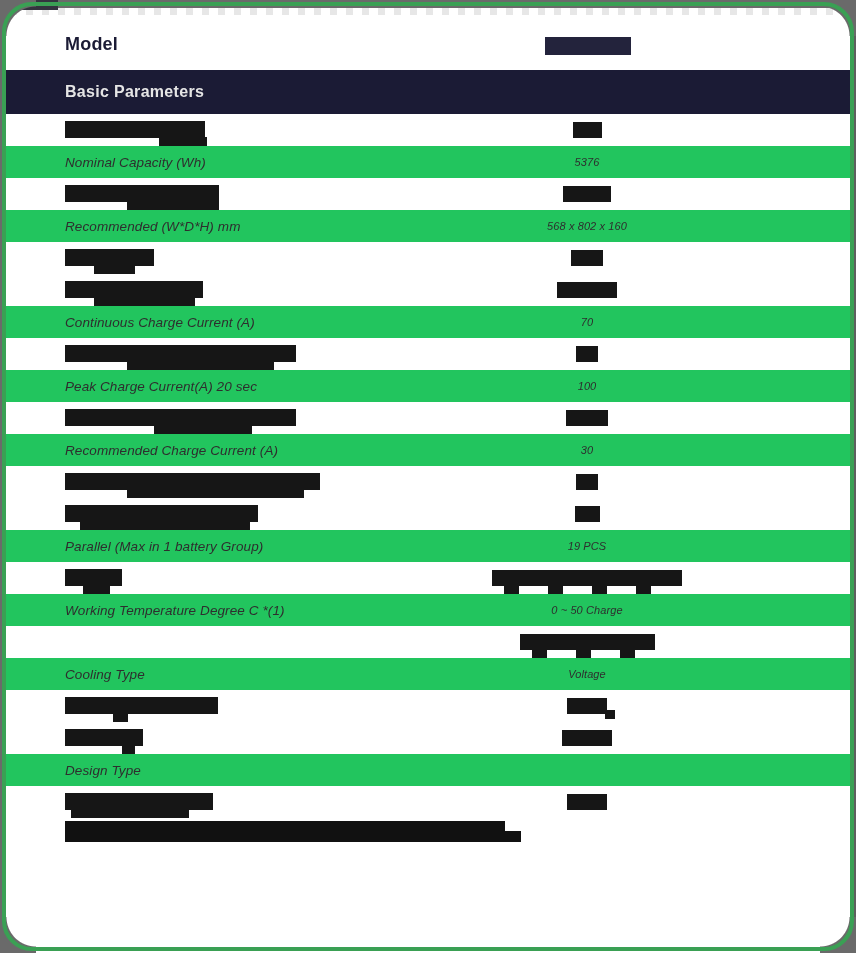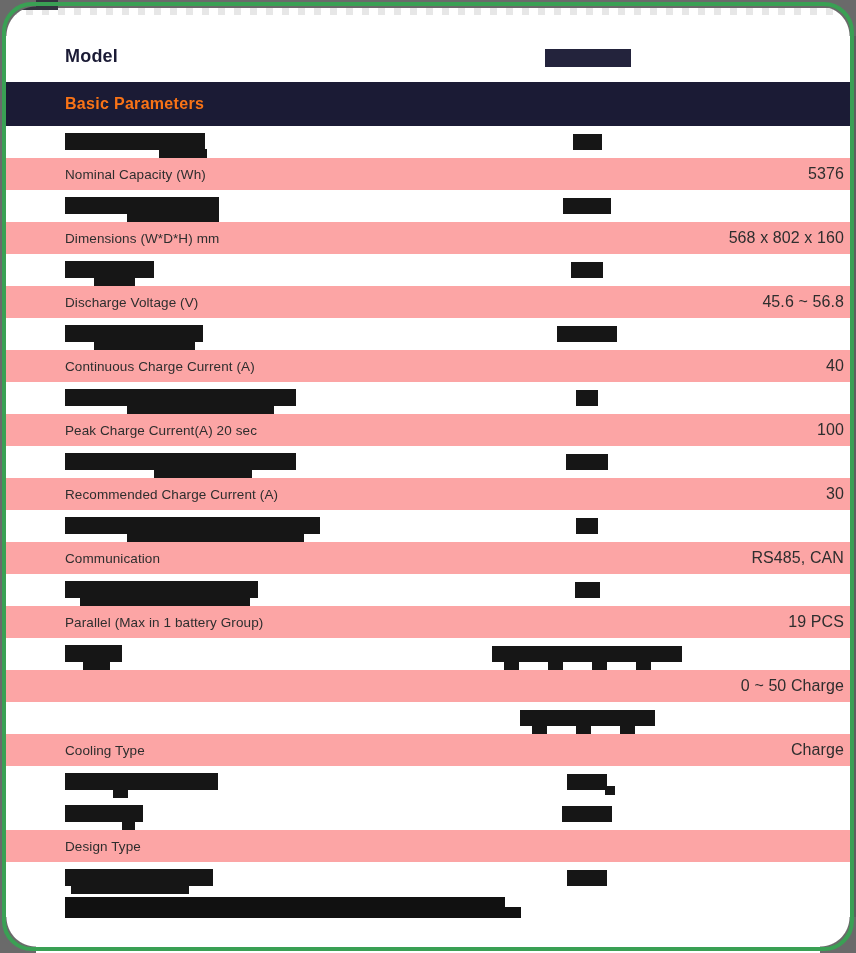--- a/index.html
+++ b/index.html
@@ -16,37 +16,37 @@
   .dash-band{position:absolute;top:8px;left:10px;right:10px;height:7px;z-index:2;
     background:repeating-linear-gradient(90deg,#e7e7e7 0 7px,transparent 7px 16px);}
   .corner{position:absolute;width:36px;height:36px;z-index:3;}
   .corner.tl{top:0;left:0;background:radial-gradient(circle at 100% 100%, transparent 0 29px, #6a6a6a 30px);}
   .corner.tr{top:0;right:0;background:radial-gradient(circle at 0% 100%, transparent 0 29px, #6a6a6a 30px);}
   .corner.bl{bottom:0;left:0;background:radial-gradient(circle at 100% 0%, transparent 0 29px, #6a6a6a 30px);}
   .corner.br{bottom:0;right:0;background:radial-gradient(circle at 0% 0%, transparent 0 29px, #6a6a6a 30px);}
   .green-frame{position:absolute;inset:2px;border:4px solid #3aa054;border-radius:30px;z-index:4;pointer-events:none;}
 
   
-  .content{position:relative;z-index:1;padding-top:30px;}
+  .content{position:relative;z-index:1;padding-top:18px;}
   .model-row{position:relative;height:52px;}
   .model-label{position:absolute;left:65px;top:50%;transform:translateY(-50%);
     font-size:18px;font-weight:bold;color:#1b1b35;letter-spacing:.2px;}
   .model-value-redact{position:absolute;top:19px;height:18px;background:#23233c;}
 
   .section-bar{position:relative;height:44px;background:#1b1b35;z-index:5;}
   .section-title{position:absolute;left:65px;top:50%;transform:translateY(-50%);
-    color:#f97316;font-size:16px;font-weight:bold;letter-spacing:.3px;}
+    color:#e5e5e5;font-size:16px;font-weight:bold;letter-spacing:.3px;}
 
   .row{position:relative;height:32px;}
-  .row.gray{background:#fca5a5;}
+  .row.gray{background:#22c55e;font-style:italic;}
   .row.white{background:#ffffff;}
   .row-label{position:absolute;left:65px;top:50%;transform:translateY(-50%);
     font-size:13.5px;font-weight:500;color:#2e2e2e;letter-spacing:.1px;white-space:nowrap;}
-  .row-value{position:absolute;left:330px;width:514px;text-align:right;top:50%;transform:translateY(-50%);
-    font-size:16px;font-weight:500;color:#2e2e2e;letter-spacing:.1px;white-space:nowrap;}
+  .row-value{position:absolute;left:330px;width:514px;text-align:center;top:50%;transform:translateY(-50%);
+    font-size:11px;font-weight:500;color:#2e2e2e;letter-spacing:.1px;white-space:nowrap;}
 
   .label-redact{position:absolute;left:65px;top:7px;height:17px;background:#161616;}
   .label-redact .sub{position:absolute;top:16px;height:9px;background:#161616;}
   .value-redact{position:absolute;top:8px;height:16px;background:#161616;}
   .value-redact .tabs{position:absolute;top:15px;left:12px;right:12px;height:9px;
     background:repeating-linear-gradient(90deg,#161616 0 15px,transparent 15px 44px);}
   .value-redact .tail{position:absolute;top:12px;right:-8px;width:10px;height:9px;background:#161616;}
 
   .footnote-row{position:relative;height:30px;background:#ffffff;}
   .footnote-redact{position:absolute;left:65px;top:3px;height:21px;background:#111111;}
@@ -87,42 +87,38 @@
         <span class="row-label">Nominal Capacity (Wh)</span>
         <span class="row-value">5376</span>
       </div>
       <div class="row white">
         <span class="label-redact" style="width: 154px;">
           <span class="sub" style="left: 62px; width: 92px;"></span>
         </span>
         <span class="value-redact" style="width: 48px; left: 563px;"></span>
       </div>
       <div class="row gray">
-        <span class="row-label">Dimensions (W*D*H) mm</span>
+        <span class="row-label">Recommended (W*D*H) mm</span>
         <span class="row-value">568 x 802 x 160</span>
       </div>
       <div class="row white">
         <span class="label-redact" style="width: 89px;">
           <span class="sub" style="left: 29px; width: 41px;"></span>
         </span>
         <span class="value-redact" style="width: 32px; left: 571px;"></span>
       </div>
-      <div class="row gray">
-        <span class="row-label">Discharge Voltage (V)</span>
-        <span class="row-value">45.6 ~ 56.8</span>
-      </div>
       <div class="row white">
         <span class="label-redact" style="width: 138px;">
           <span class="sub" style="left: 29px; width: 101px;"></span>
         </span>
         <span class="value-redact" style="width: 60px; left: 557px;"></span>
       </div>
       <div class="row gray">
         <span class="row-label">Continuous Charge Current (A)</span>
-        <span class="row-value">40</span>
+        <span class="row-value">70</span>
       </div>
       <div class="row white">
         <span class="label-redact" style="width: 231px;">
           <span class="sub" style="left: 62px; width: 147px;"></span>
         </span>
         <span class="value-redact" style="width: 22px; left: 576px;"></span>
       </div>
       <div class="row gray">
         <span class="row-label">Peak Charge Current(A) 20 sec</span>
         <span class="row-value">100</span>
@@ -136,53 +132,50 @@
       <div class="row gray">
         <span class="row-label">Recommended Charge Current (A)</span>
         <span class="row-value">30</span>
       </div>
       <div class="row white">
         <span class="label-redact" style="width: 255px;">
           <span class="sub" style="left: 62px; width: 177px;"></span>
         </span>
         <span class="value-redact" style="width: 22px; left: 576px;"></span>
       </div>
-      <div class="row gray">
-        <span class="row-label">Communication</span>
-        <span class="row-value">RS485, CAN</span>
-      </div>
       <div class="row white">
         <span class="label-redact" style="width: 193px;">
           <span class="sub" style="left: 15px; width: 170px;"></span>
         </span>
         <span class="value-redact" style="width: 25px; left: 574.5px;"></span>
       </div>
       <div class="row gray">
         <span class="row-label">Parallel (Max in 1 battery Group)</span>
         <span class="row-value">19 PCS</span>
       </div>
       <div class="row white">
         <span class="label-redact" style="width: 57px;">
           <span class="sub" style="left: 18px; width: 27px;"></span>
         </span>
         <span class="value-redact" style="width: 190px; left: 492px;">
           <span class="tabs"></span>
         </span>
       </div>
       <div class="row gray">
+        <span class="row-label">Working Temperature Degree C *(1)</span>
         <span class="row-value">0 ~ 50 Charge</span>
       </div>
       <div class="row white">
         <span class="value-redact" style="width: 135px; left: 519.5px;">
           <span class="tabs"></span>
         </span>
       </div>
       <div class="row gray">
         <span class="row-label">Cooling Type</span>
-        <span class="row-value">Charge</span>
+        <span class="row-value">Voltage</span>
       </div>
       <div class="row white">
         <span class="label-redact" style="width: 153px;">
           <span class="sub" style="left: 48px; width: 15px;"></span>
         </span>
         <span class="value-redact" style="width: 40px; left: 567px;">
           <span class="tail"></span>
         </span>
       </div>
       <div class="row white">

